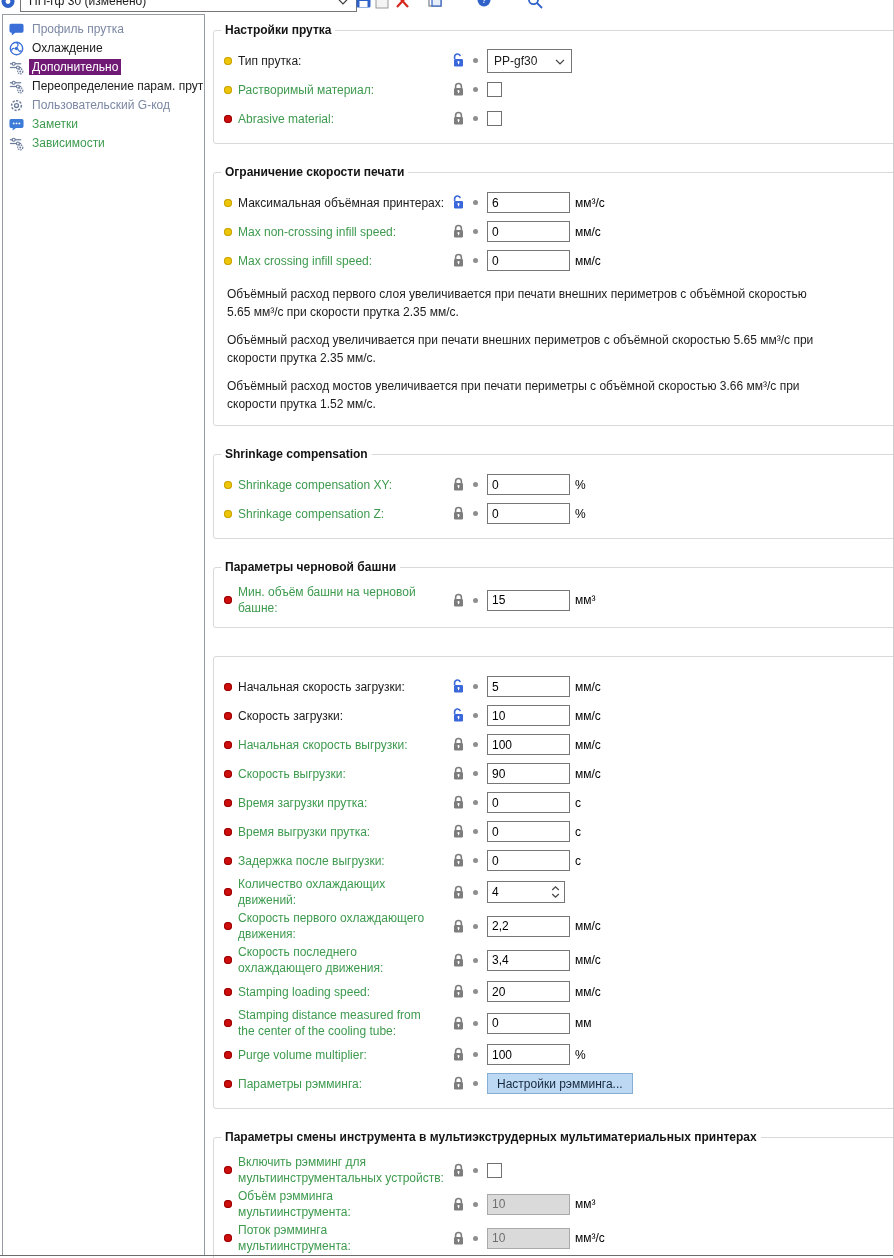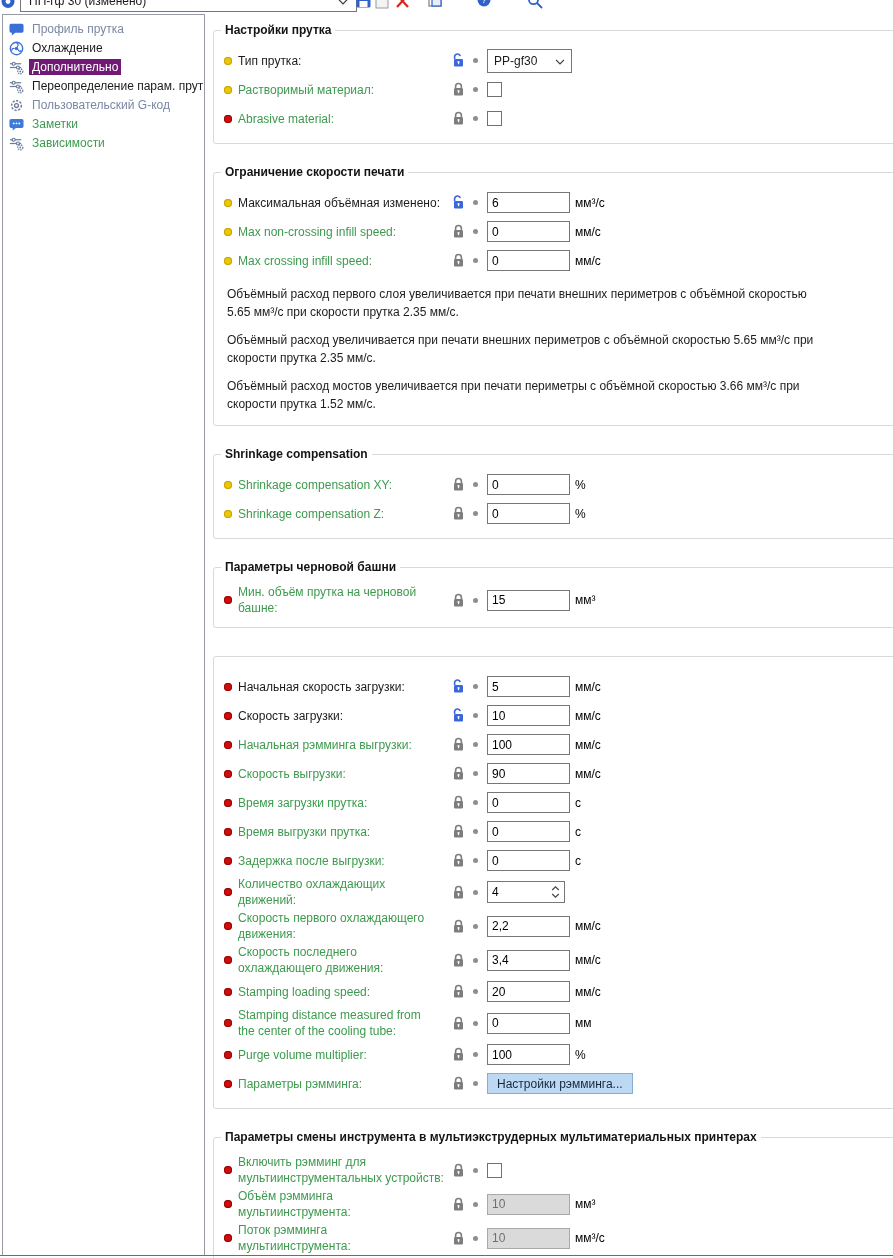--- a/index.html
+++ b/index.html
@@ -227,21 +227,21 @@
             </svg>
           </span>
           <span class="revert-dot"></span>
           <span class="checkbox"></span>
         </div>
       </section>
       <section class="group">
         <div class="group-title">Ограничение скорости печати</div>
         <div class="row">
           <span class="bullet yellow"></span>
-          <span class="opt-label label-default">Максимальная объёмная изменено:</span>
+          <span class="opt-label label-default">Максимальная объёмная принтерах:</span>
           <span class="lock">
             <svg width="13" height="15" viewBox="0 0 13 15">
               <path d="M2.6 6V3.9a2.9 2.9 0 0 1 5.7-.8" fill="none" stroke="#3a67d9" stroke-width="1.6"></path>
               <rect x="2" y="6" width="9" height="7.4" rx="1.2" fill="#3a67d9"></rect>
               <circle cx="6.5" cy="9" r="1.1" fill="#fff"></circle>
               <rect x="6" y="9" width="1.1" height="2.2" fill="#fff"></rect>
             </svg>
           </span>
           <span class="revert-dot"></span>
           <input class="txt" value="6" style="">
@@ -314,21 +314,21 @@
           </span>
           <span class="revert-dot"></span>
           <input class="txt" value="0" style="">
           <span class="unit">%</span>
         </div>
       </section>
       <section class="group">
         <div class="group-title">Параметры черновой башни</div>
         <div class="row">
           <span class="bullet red"></span>
-          <span class="opt-label label-modified">Мин. объём прутка на черновой
+          <span class="opt-label label-modified">Мин. объём башни на черновой
 башне:</span>
           <span class="lock">
             <svg width="13" height="15" viewBox="0 0 13 15">
               <path d="M3.6 6V4.4a2.9 2.9 0 0 1 5.8 0V6" fill="none" stroke="#7d7d7d" stroke-width="1.6"></path>
               <rect x="2" y="6" width="9" height="7.4" rx="1.2" fill="#7d7d7d"></rect>
               <circle cx="6.5" cy="9" r="1.1" fill="#fff"></circle>
               <rect x="6" y="9" width="1.1" height="2.2" fill="#fff"></rect>
             </svg>
           </span>
           <span class="revert-dot"></span>
@@ -362,21 +362,21 @@
               <circle cx="6.5" cy="9" r="1.1" fill="#fff"></circle>
               <rect x="6" y="9" width="1.1" height="2.2" fill="#fff"></rect>
             </svg>
           </span>
           <span class="revert-dot"></span>
           <input class="txt" value="10" style="">
           <span class="unit">мм/с</span>
         </div>
         <div class="row">
           <span class="bullet red"></span>
-          <span class="opt-label label-modified">Начальная рэмминга выгрузки:</span>
+          <span class="opt-label label-modified">Начальная скорость выгрузки:</span>
           <span class="lock">
             <svg width="13" height="15" viewBox="0 0 13 15">
               <path d="M3.6 6V4.4a2.9 2.9 0 0 1 5.8 0V6" fill="none" stroke="#7d7d7d" stroke-width="1.6"></path>
               <rect x="2" y="6" width="9" height="7.4" rx="1.2" fill="#7d7d7d"></rect>
               <circle cx="6.5" cy="9" r="1.1" fill="#fff"></circle>
               <rect x="6" y="9" width="1.1" height="2.2" fill="#fff"></rect>
             </svg>
           </span>
           <span class="revert-dot"></span>
           <input class="txt" value="100" style="">

